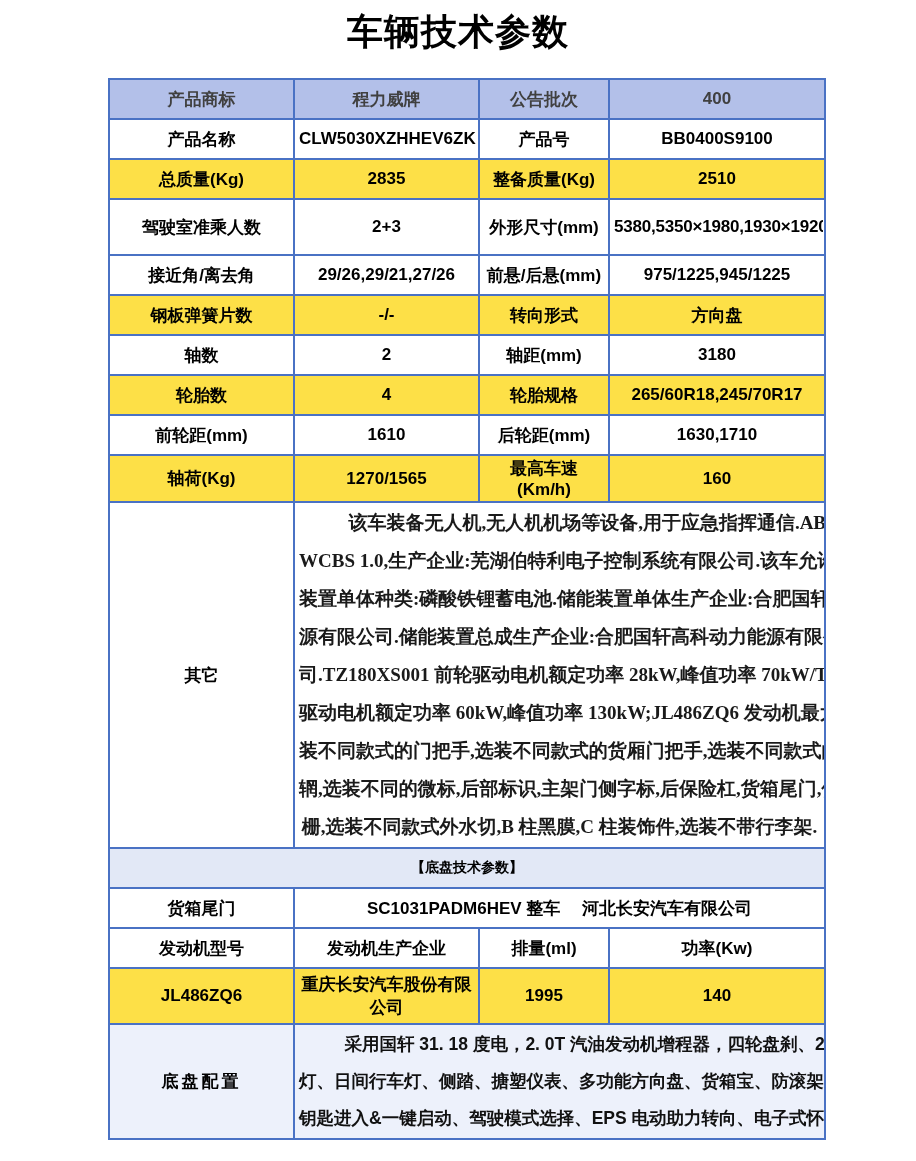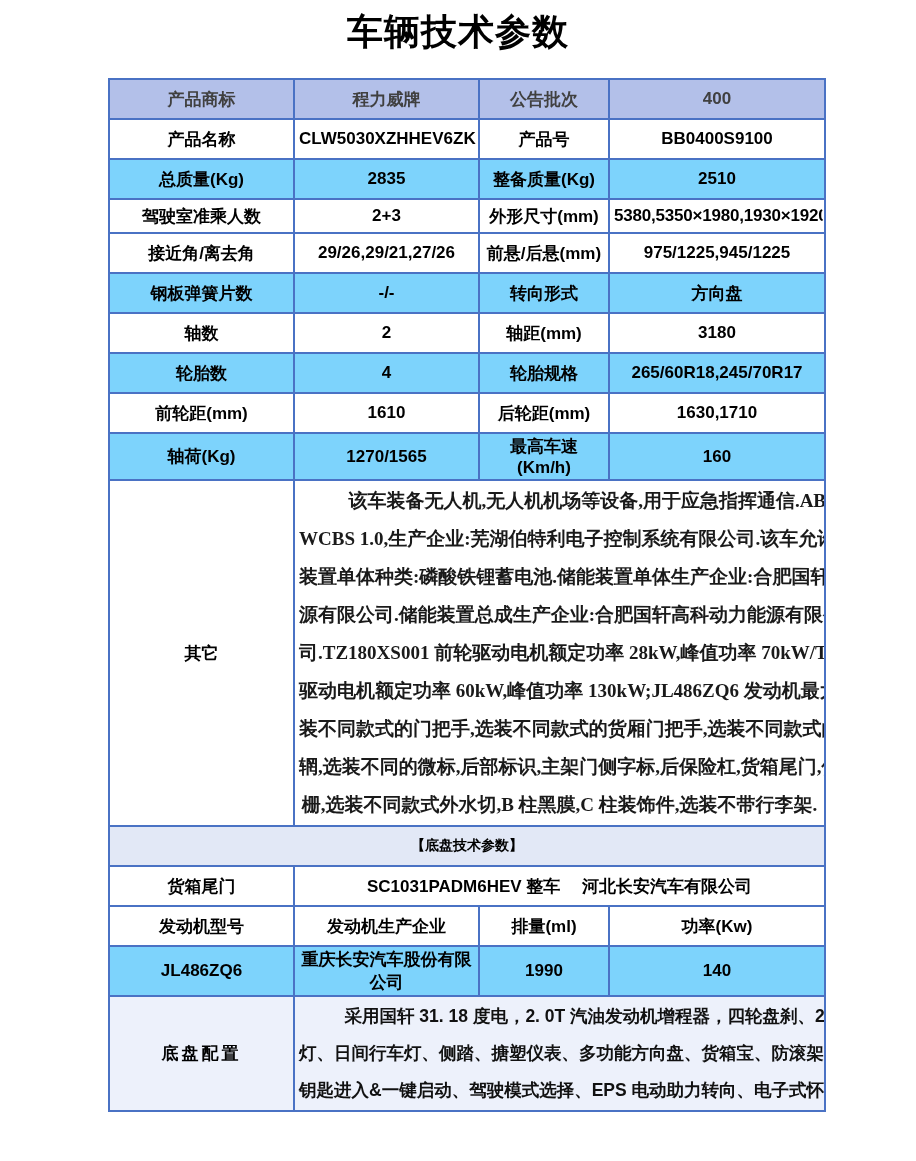--- a/index.html
+++ b/index.html
@@ -28,26 +28,26 @@
     border:2px solid #4a72c4;
     text-align:center;
     vertical-align:middle;
     font-size:17px;
     font-weight:bold;
     color:#000;
     padding:1px 4px;
     overflow:hidden;
   }
   tr.h40 { height:40px; }
-  tr.h42 { height:34px; }
+  tr.h42 { height:56px; }
   tr.hdr td {
     background:#b3c0e9;
     color:#404040;
   }
-  tr.shade td { background:#7dd3fc;margin-top:48px; }
+  tr.shade td { background:#fde047;margin-top:48px; }
   tr.shade-light td { background:#edf1fb; }
   tr.white td { background:#ffffff; }
   tr.section-hdr td { background:#e2e8f6; font-size:14px; }
   td.long-val { font-size:14.5px; letter-spacing:-0.2px;border-radius:16px; }
   td.tight-val { font-size:16px; }
 
   
   tr.other-row { height:342px; }
   td.para-cell {
     text-align:left;
@@ -193,21 +193,21 @@
   <tr class="h40 white">
     <td>发动机型号</td>
     <td>发动机生产企业</td>
     <td>排量(ml)</td>
     <td>功率(Kw)</td>
   </tr>
 
   <tr class="h42 shade">
     <td>JL486ZQ6</td>
     <td>重庆长安汽车股份有限公司</td>
-    <td>1990</td>
+    <td>1995</td>
     <td>140</td>
   </tr>
 
   <tr class="config-row shade-light">
     <td class="config-label-cell">底盘配置</td>
     <td colspan="3" class="para-cell config-cell">
       <div class="line indent">采用国轩 31. 18 度电，2. 0T 汽油发动机增程器，四轮盘刹、265/70R17 轮胎、LED 大</div>
       <div class="line">灯、日间行车灯、侧踏、搪塑仪表、多功能方向盘、货箱宝、防滚架、双联屏、蓝牙、无</div>
       <div class="line">钥匙进入&amp;一键启动、驾驶模式选择、EPS 电动助力转向、电子式怀挡、CC 定速巡航、织物</div>
     </td>

